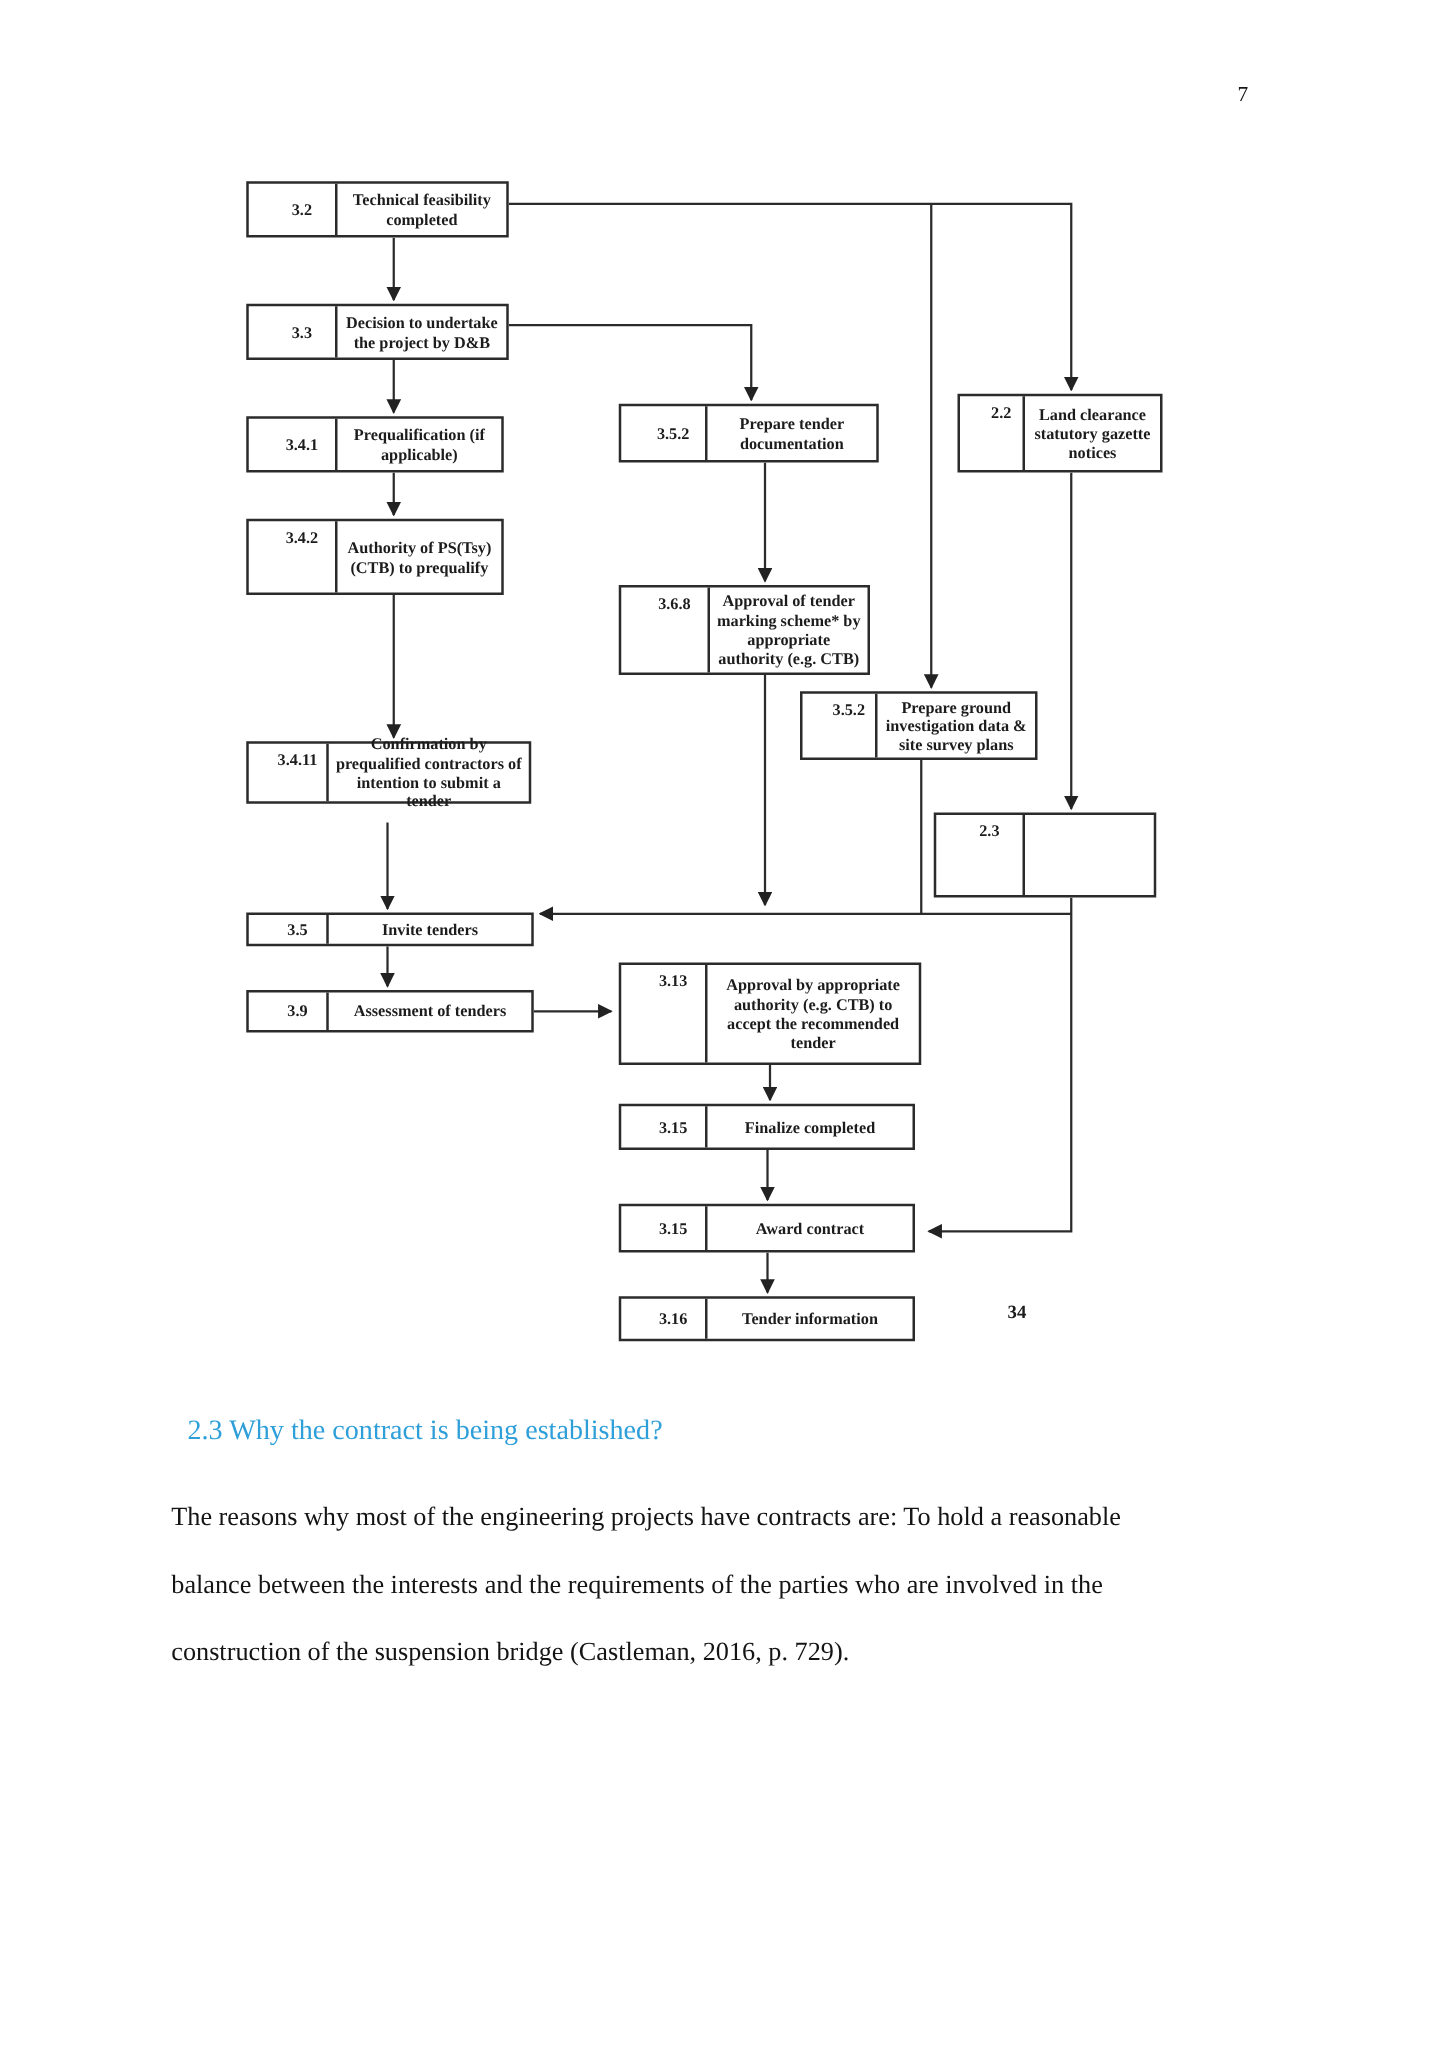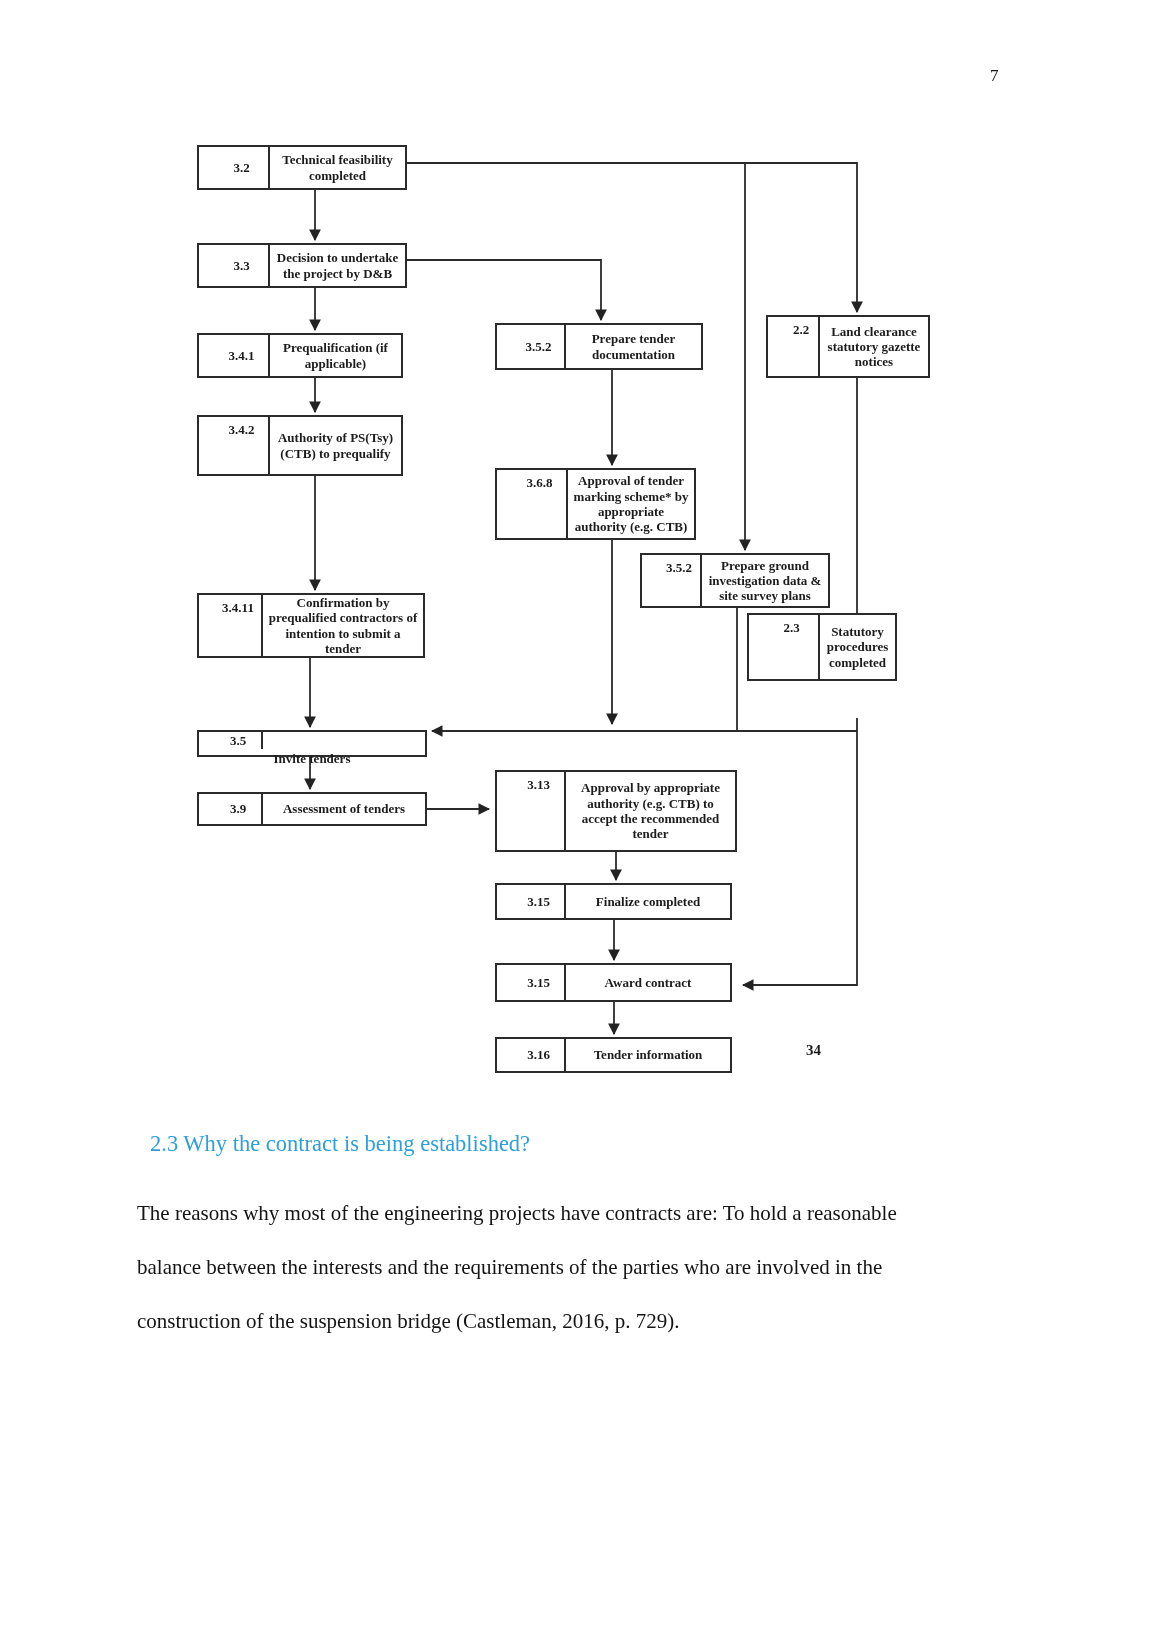--- a/index.html
+++ b/index.html
@@ -79,26 +79,26 @@
     <div class="fbox" style="left:197px;top:333px;width:206px;height:45px;">
       <div class="num" style="width:55px;">3.4.1</div>
       <div class="lbl">Prequalification (if applicable)</div>
     </div>
 
     <div class="fbox num-top" style="left:197px;top:415px;width:206px;height:61px;">
       <div class="num" style="width:55px;">3.4.2</div>
       <div class="lbl">Authority of PS(Tsy) (CTB) to prequalify</div>
     </div>
 
-    <div class="fbox num-top" style="left:197px;top:593px;width:228px;height:65px;">
+    <div class="fbox num-top" style="left:197px;top:593px;width:228px;height:50px;">
       <div class="num" style="width:48px;">3.4.11</div>
       <div class="lbl">Confirmation by prequalified contractors of intention to submit a tender</div>
     </div>
 
-    <div class="fbox" style="left:197px;top:730px;width:230px;height:27px;flex-direction:column;">
+    <div class="fbox" style="left:197px;top:730px;width:230px;height:27px;">
       <div class="num" style="width:48px;">3.5</div>
       <div class="lbl">Invite tenders</div>
     </div>
 
     <div class="fbox" style="left:197px;top:792px;width:230px;height:34px;">
       <div class="num" style="width:48px;">3.9</div>
       <div class="lbl">Assessment of tenders</div>
     </div>
 
     <div class="fbox" style="left:495px;top:323px;width:208px;height:47px;">
@@ -114,23 +114,22 @@
     <div class="fbox num-top" style="left:640px;top:553px;width:190px;height:55px;">
       <div class="num" style="width:44px;">3.5.2</div>
       <div class="lbl">Prepare ground investigation data &amp; site survey plans</div>
     </div>
 
     <div class="fbox num-top" style="left:766px;top:315px;width:164px;height:63px;">
       <div class="num" style="width:36px;">2.2</div>
       <div class="lbl">Land clearance statutory gazette notices</div>
     </div>
 
-    <div class="fbox num-top" style="left:747px;top:613px;width:150px;height:68px;">
+    <div class="fbox num-top" style="left:747px;top:650px;width:178px;height:68px;">
       <div class="num" style="width:55px;">2.3</div>
-      <div class="lbl">Statutory procedures completed</div>
     </div>
 
     <div class="fbox num-top" style="left:495px;top:770px;width:242px;height:82px;">
       <div class="num" style="width:53px;">3.13</div>
       <div class="lbl">Approval by appropriate authority (e.g. CTB) to accept the recommended tender</div>
     </div>
 
     <div class="fbox" style="left:495px;top:883px;width:237px;height:37px;">
       <div class="num" style="width:53px;">3.15</div>
       <div class="lbl">Finalize completed</div>

